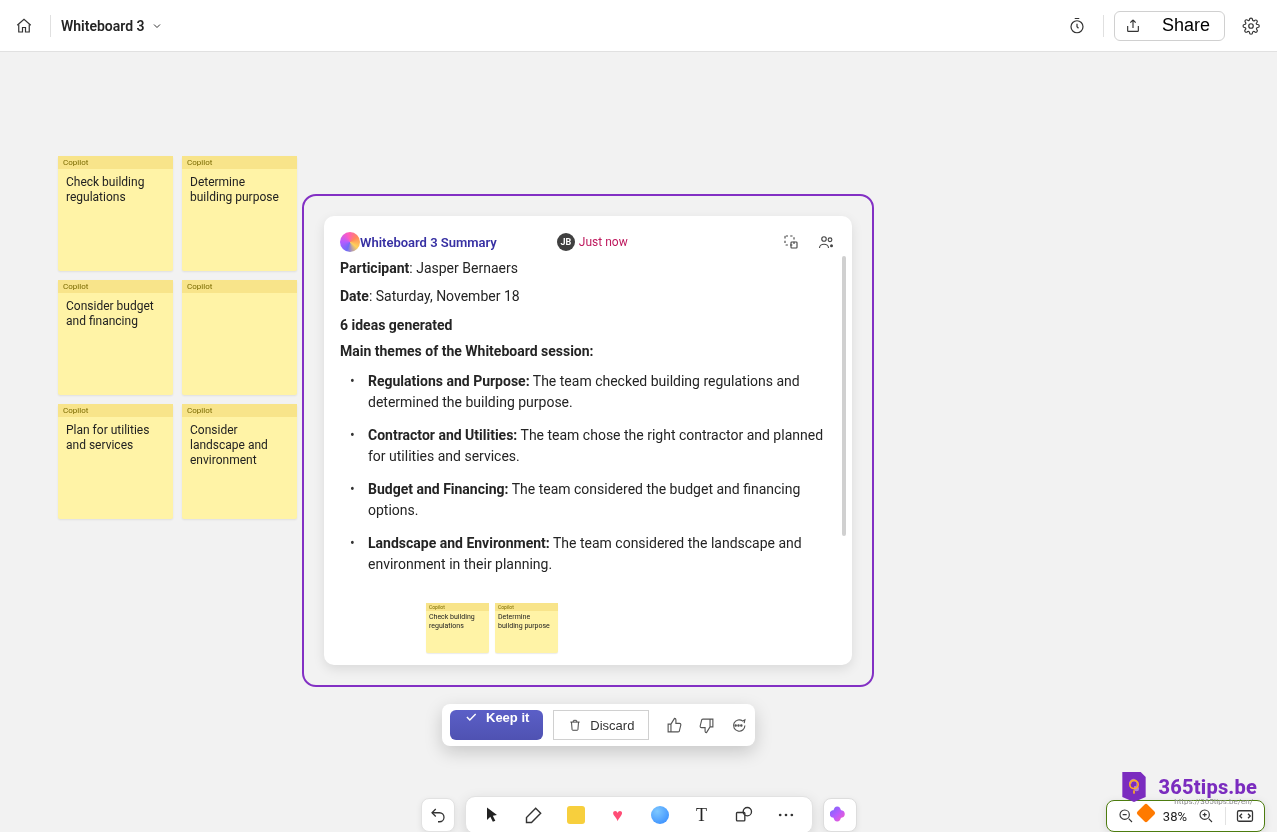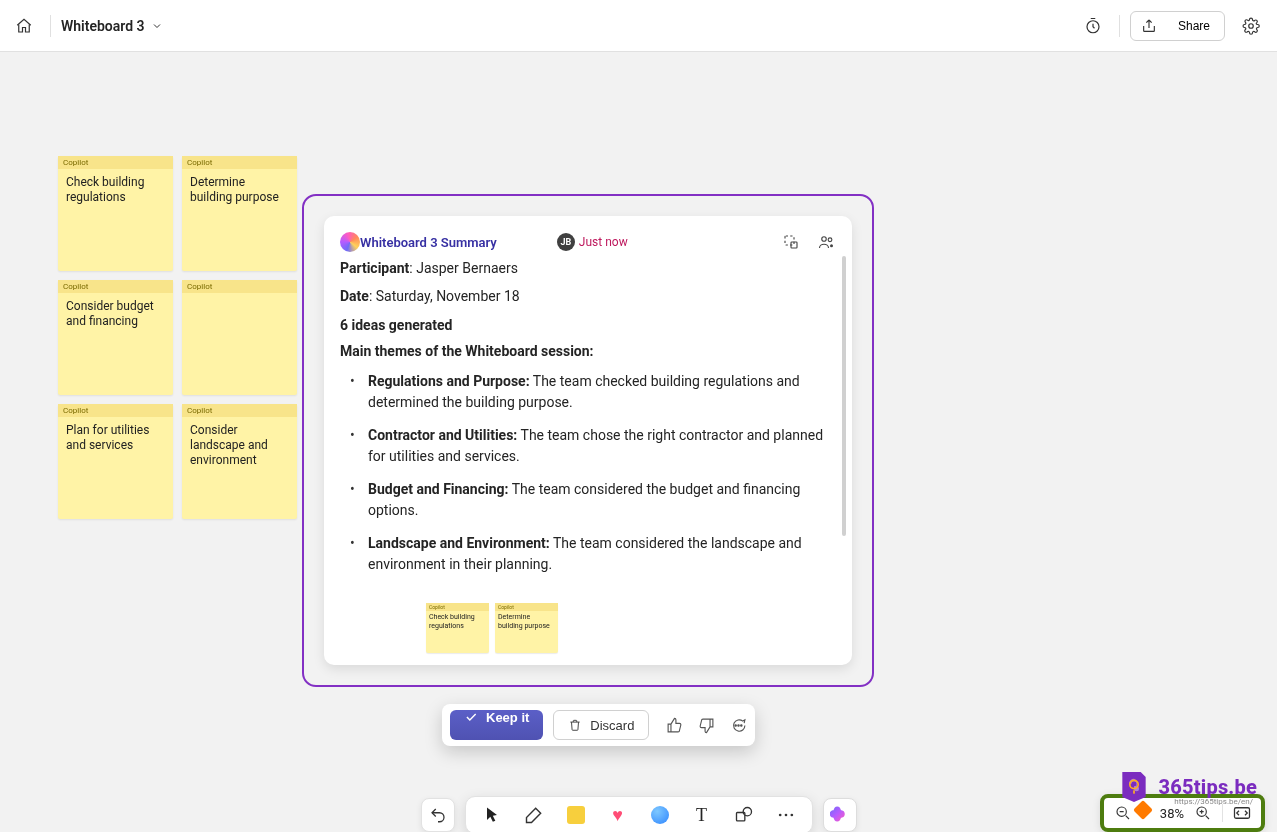--- a/index.html
+++ b/index.html
@@ -36,21 +36,21 @@
     gap: 10px;
     background: #fff;
   }
   .top-left { display:flex; align-items:center; gap:10px; }
   .icon-btn { width:32px; height:32px; display:flex; align-items:center; justify-content:center; border-radius:6px; cursor:pointer; }
   .vdiv { width:1px; height:22px; background:#e0e0e0; }
   .title-wrap { display:flex; align-items:center; gap:6px; font-weight:600; font-size:14px; }
   .top-right { margin-left:auto; display:flex; align-items:center; gap:10px; }
   .share-btn {
     height:30px; padding:0 14px 0 10px; border:1px solid #d0d0d0; border-radius:6px;
-    display:flex; align-items:center; gap:21px; background:#fff; cursor:pointer; font-size:12px;
+    display:flex; align-items:center; gap:21px; background:#fff; cursor:pointer; font-size:18px;
   }
 
   
   .canvas {
     position:relative;
     height: calc(100% - 42px);
     background: var(--canvas-bg);
     overflow:hidden;
   }
 
@@ -129,21 +129,21 @@
     display:flex; align-items:center; gap:10px;
     background:#fff; border-radius:8px; padding:6px 8px;
     box-shadow:0 6px 18px rgba(0,0,0,0.18);
   }
   .keep-btn {
     height:30px; padding:0 14px; border:none; border-radius:6px; cursor:pointer;
     color:#fff; display:flex; align-items:flex-start; gap:8px; font-size:13px; font-weight:600;
     background: linear-gradient(180deg,var(--keep-grad-a),var(--keep-grad-b));
   }
   .discard-btn {
-    height:30px; padding:0 14px; border:1px solid #d0d0d0; border-radius:6px; cursor:pointer;
+    height:30px; padding:0 14px; border:1px solid #d0d0d0; border-radius:0; cursor:pointer;
     background:#fff; display:flex; align-items:center; gap:8px; font-size:13px; color:#333;
   }
   .ab-icons { display:flex; align-items:center; gap:14px; margin-left:6px; }
   .ab-ico { width:18px;height:18px;display:flex;align-items:center;justify-content:center;cursor:pointer; color:#555;}
 
   
   .tool-tray {
     position:absolute; left:50%; transform:translateX(-50%);
     bottom:8px;
     display:flex; align-items:center; gap:10px;
@@ -160,21 +160,21 @@
   }
   .tool-row .tool { width:24px;height:24px;display:flex;align-items:center;justify-content:center;cursor:pointer; }
   .sq-sticky { width:18px;height:18px;background:#f7cf3d;border-radius:3px; }
   .heart { color:#ff4d76; font-size:18px; }
   .blob { width:18px;height:18px;border-radius:50%;background:radial-gradient(circle at 35% 30%,#7ec8ff,#2f86ff); }
 
   
   .zoom {
     position:absolute; right:12px; bottom:10px;
     display:flex; align-items:center; gap:10px;
-    background:#fff; border:4px solid #4d7c0f; border-radius:8px; padding:6px 10px;
+    background:#fff; border:1px solid #4d7c0f; border-radius:8px; padding:6px 10px;
     box-shadow:0 2px 8px rgba(0,0,0,0.10); font-size:13px;
   }
   .zoom .z-div { width:1px;height:18px;background:#e2e2e2; }
   .zoom .z-ico { width:18px;height:18px;display:flex;align-items:center;justify-content:center;cursor:pointer; }
   .pointer-badge { width:14px;height:14px;background:#ff7a00;border-radius:2px;transform:rotate(45deg);margin-top:-6px;margin-left:-6px; }
 
   
   .brand {
     position:absolute; right:20px; bottom:40px;
     display:flex; align-items:center; gap:8px; font-weight:800; color:var(--brand-purple);

